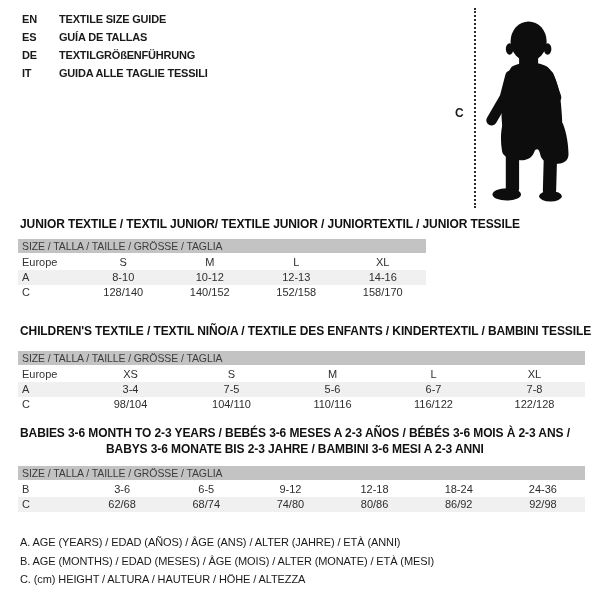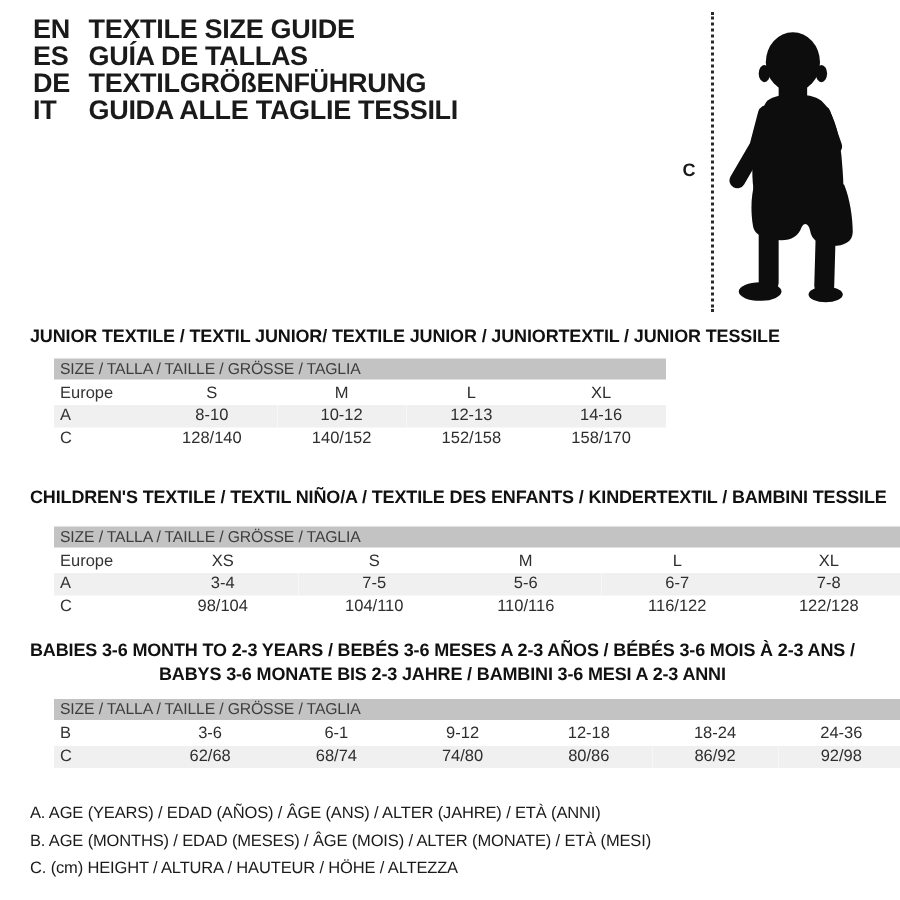--- a/index.html
+++ b/index.html
@@ -8,36 +8,36 @@
     --ink:#1a1a1a;
     --sil:#0d0d0d;
   }
   html,body{margin:0;padding:0;background:#ffffff;}
   .page{
     position:relative;width:600px;height:600px;background:#fff;overflow:hidden;
     font-family:"Liberation Sans","DejaVu Sans",sans-serif;color:var(--ink);
   }
   
   .langs{position:absolute;left:22px;top:10px;}
-  .lang-row{display:flex;font-weight:bold;font-size:18px;line-height:18px;letter-spacing:-0.2px;}
+  .lang-row{display:flex;font-weight:bold;font-size:11px;line-height:18px;letter-spacing:-0.2px;}
   .lang-row .code{width:37px;flex:0 0 37px;}
   
   .measure-line{position:absolute;left:474px;top:8px;height:200px;width:0;border-left:2px dotted #2b2b2b;}
   .c-label{position:absolute;left:455px;top:106px;font-weight:bold;font-size:12px;}
   .baby-svg{position:absolute;left:483px;top:8px;width:114px;height:198px;}
   .sil-fill{fill:var(--sil);}
   .sil-stroke{stroke:var(--sil);fill:none;}
   
   .sec-title{
     position:absolute;left:20px;font-weight:bold;font-size:12px;letter-spacing:-0.1px;
     color:#111;white-space:nowrap;text-align:center;
   }
   .two-line div{line-height:16px;}
   
-  .tbl{position:absolute;left:18px;margin-left:18px;}
+  .tbl{position:absolute;left:18px;}
   .size-bar{
     height:14px;line-height:14px;background:var(--bar);color:#3d3d3d;
     font-size:10.5px;padding-left:4px;margin-bottom:2px;letter-spacing:-0.1px;
   }
   table{width:100%;border-collapse:collapse;table-layout:fixed;}
   col.lblcol{width:62px;}
   td{
     height:15px;line-height:15px;padding:0;text-align:center;
     font-size:11px;color:#2e2e2e;white-space:nowrap;overflow:hidden;
   }
@@ -179,21 +179,21 @@
           <col>
           <col>
           <col>
           <col>
           <col>
         </colgroup>
       <tbody>
         <tr>
           <td class="lbl">B</td>
           <td>3-6</td>
-          <td>6-1</td>
+          <td>6-5</td>
           <td>9-12</td>
           <td>12-18</td>
           <td>18-24</td>
           <td>24-36</td>
         </tr>
         <tr>
           <td class="lbl">C</td>
           <td>62/68</td>
           <td>68/74</td>
           <td>74/80</td>

